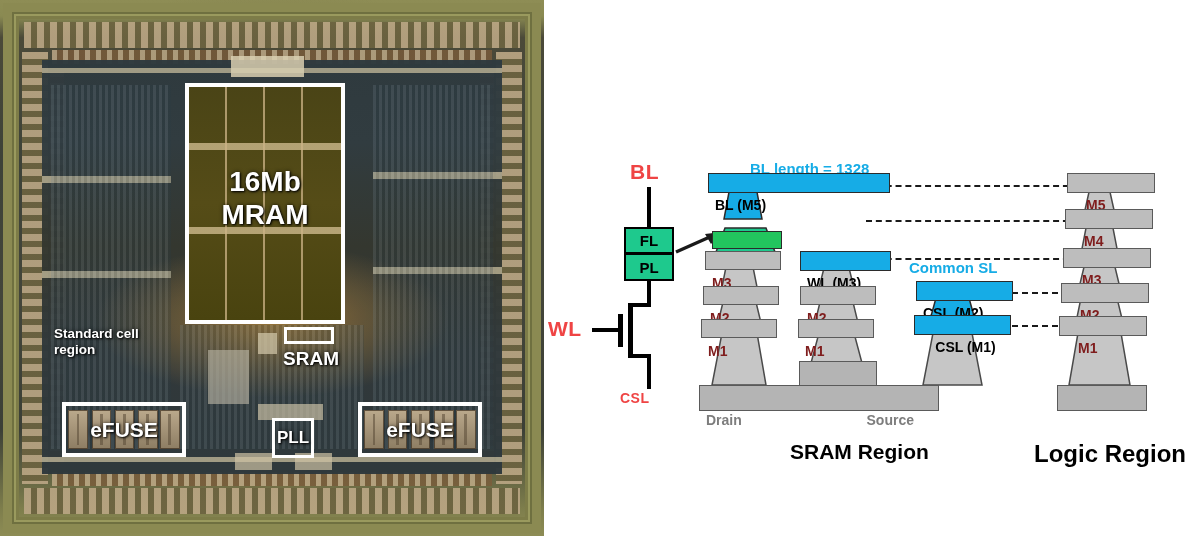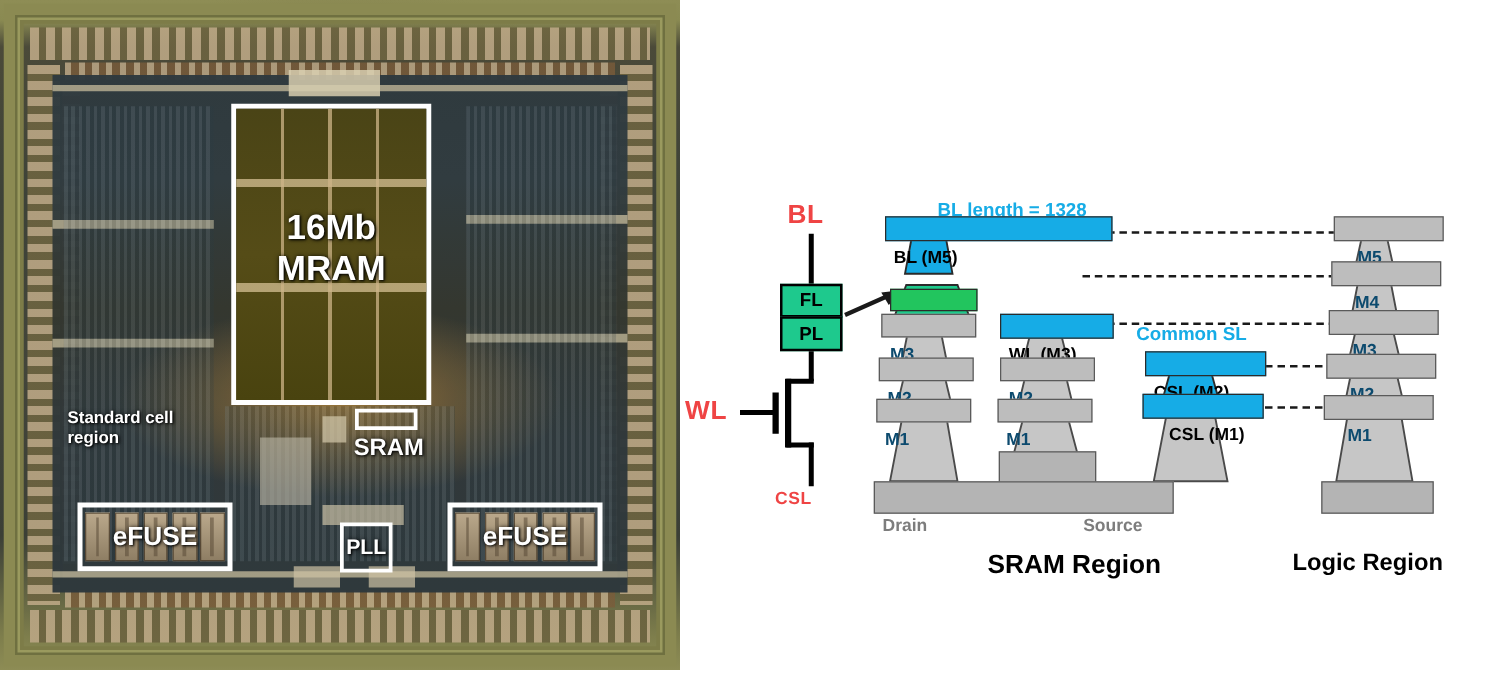--- a/index.html
+++ b/index.html
@@ -83,21 +83,21 @@
   
   .wire{position:absolute;background:#000;}
   .sch-label{position:absolute;font-weight:bold;color:#ef4444;letter-spacing:.5px;}
 
   .fl, .pl{position:absolute;background:#1ec98d;border:2.5px solid #000;box-sizing:border-box;
     display:flex;align-items:center;justify-content:center;font-weight:bold;font-size:15px;color:#000;}
 
   
   .bar{position:absolute;box-sizing:border-box;border:1.6px solid #555;
        display:flex;align-items:center;font-weight:bold;}
-  .bar.grey{background:#bdbdbd;color:#0c4a6e;border-color:#5a5a5a;font-weight:bold;}
+  .bar.grey{background:#bdbdbd;color:#7f1d1d;border-color:#5a5a5a;font-weight:bold;}
   .bar.blue{background:#16ace6;color:#000;border-color:#2b2b2b;}
   .bar.mtj{background:#22c55e;color:#000;border-color:#2b2b2b;}
   .bar.sub{background:#b4b4b4;color:#7d7d7d;border-color:#5a5a5a;}
   .bar .txt{padding-left:6px;white-space:nowrap;margin-top:44px;}
   .dash{position:absolute;height:0;border-top:2px dashed #1a1a1a;}
 
   .cyan-txt{position:absolute;color:#16ace6;font-weight:bold;}
   .region-txt{position:absolute;color:#000;font-weight:bold;}
 </style>
 </head>
@@ -292,16 +292,16 @@
       <span class="txt" style="padding-left:18px;">M2</span>
     </div>
     <div class="bar grey" style="left:515px;top:316px;width:88px;height:20px;font-size:14px;">
       <span class="txt" style="padding-left:18px;">M1</span>
     </div>
     <div class="bar sub" style="left:513px;top:385px;width:90px;height:26px;font-size:14px;">
       <span class="txt"></span>
     </div>
 
     <div class="region-txt" style="left:246px;top:440px;font-size:21px;">SRAM Region</div>
-    <div class="region-txt" style="left:490px;top:440px;font-size:19px;">Logic Region</div>
+    <div class="region-txt" style="left:490px;top:440px;font-size:24px;">Logic Region</div>
   </div>
 
 </div>
 
 </body></html>

